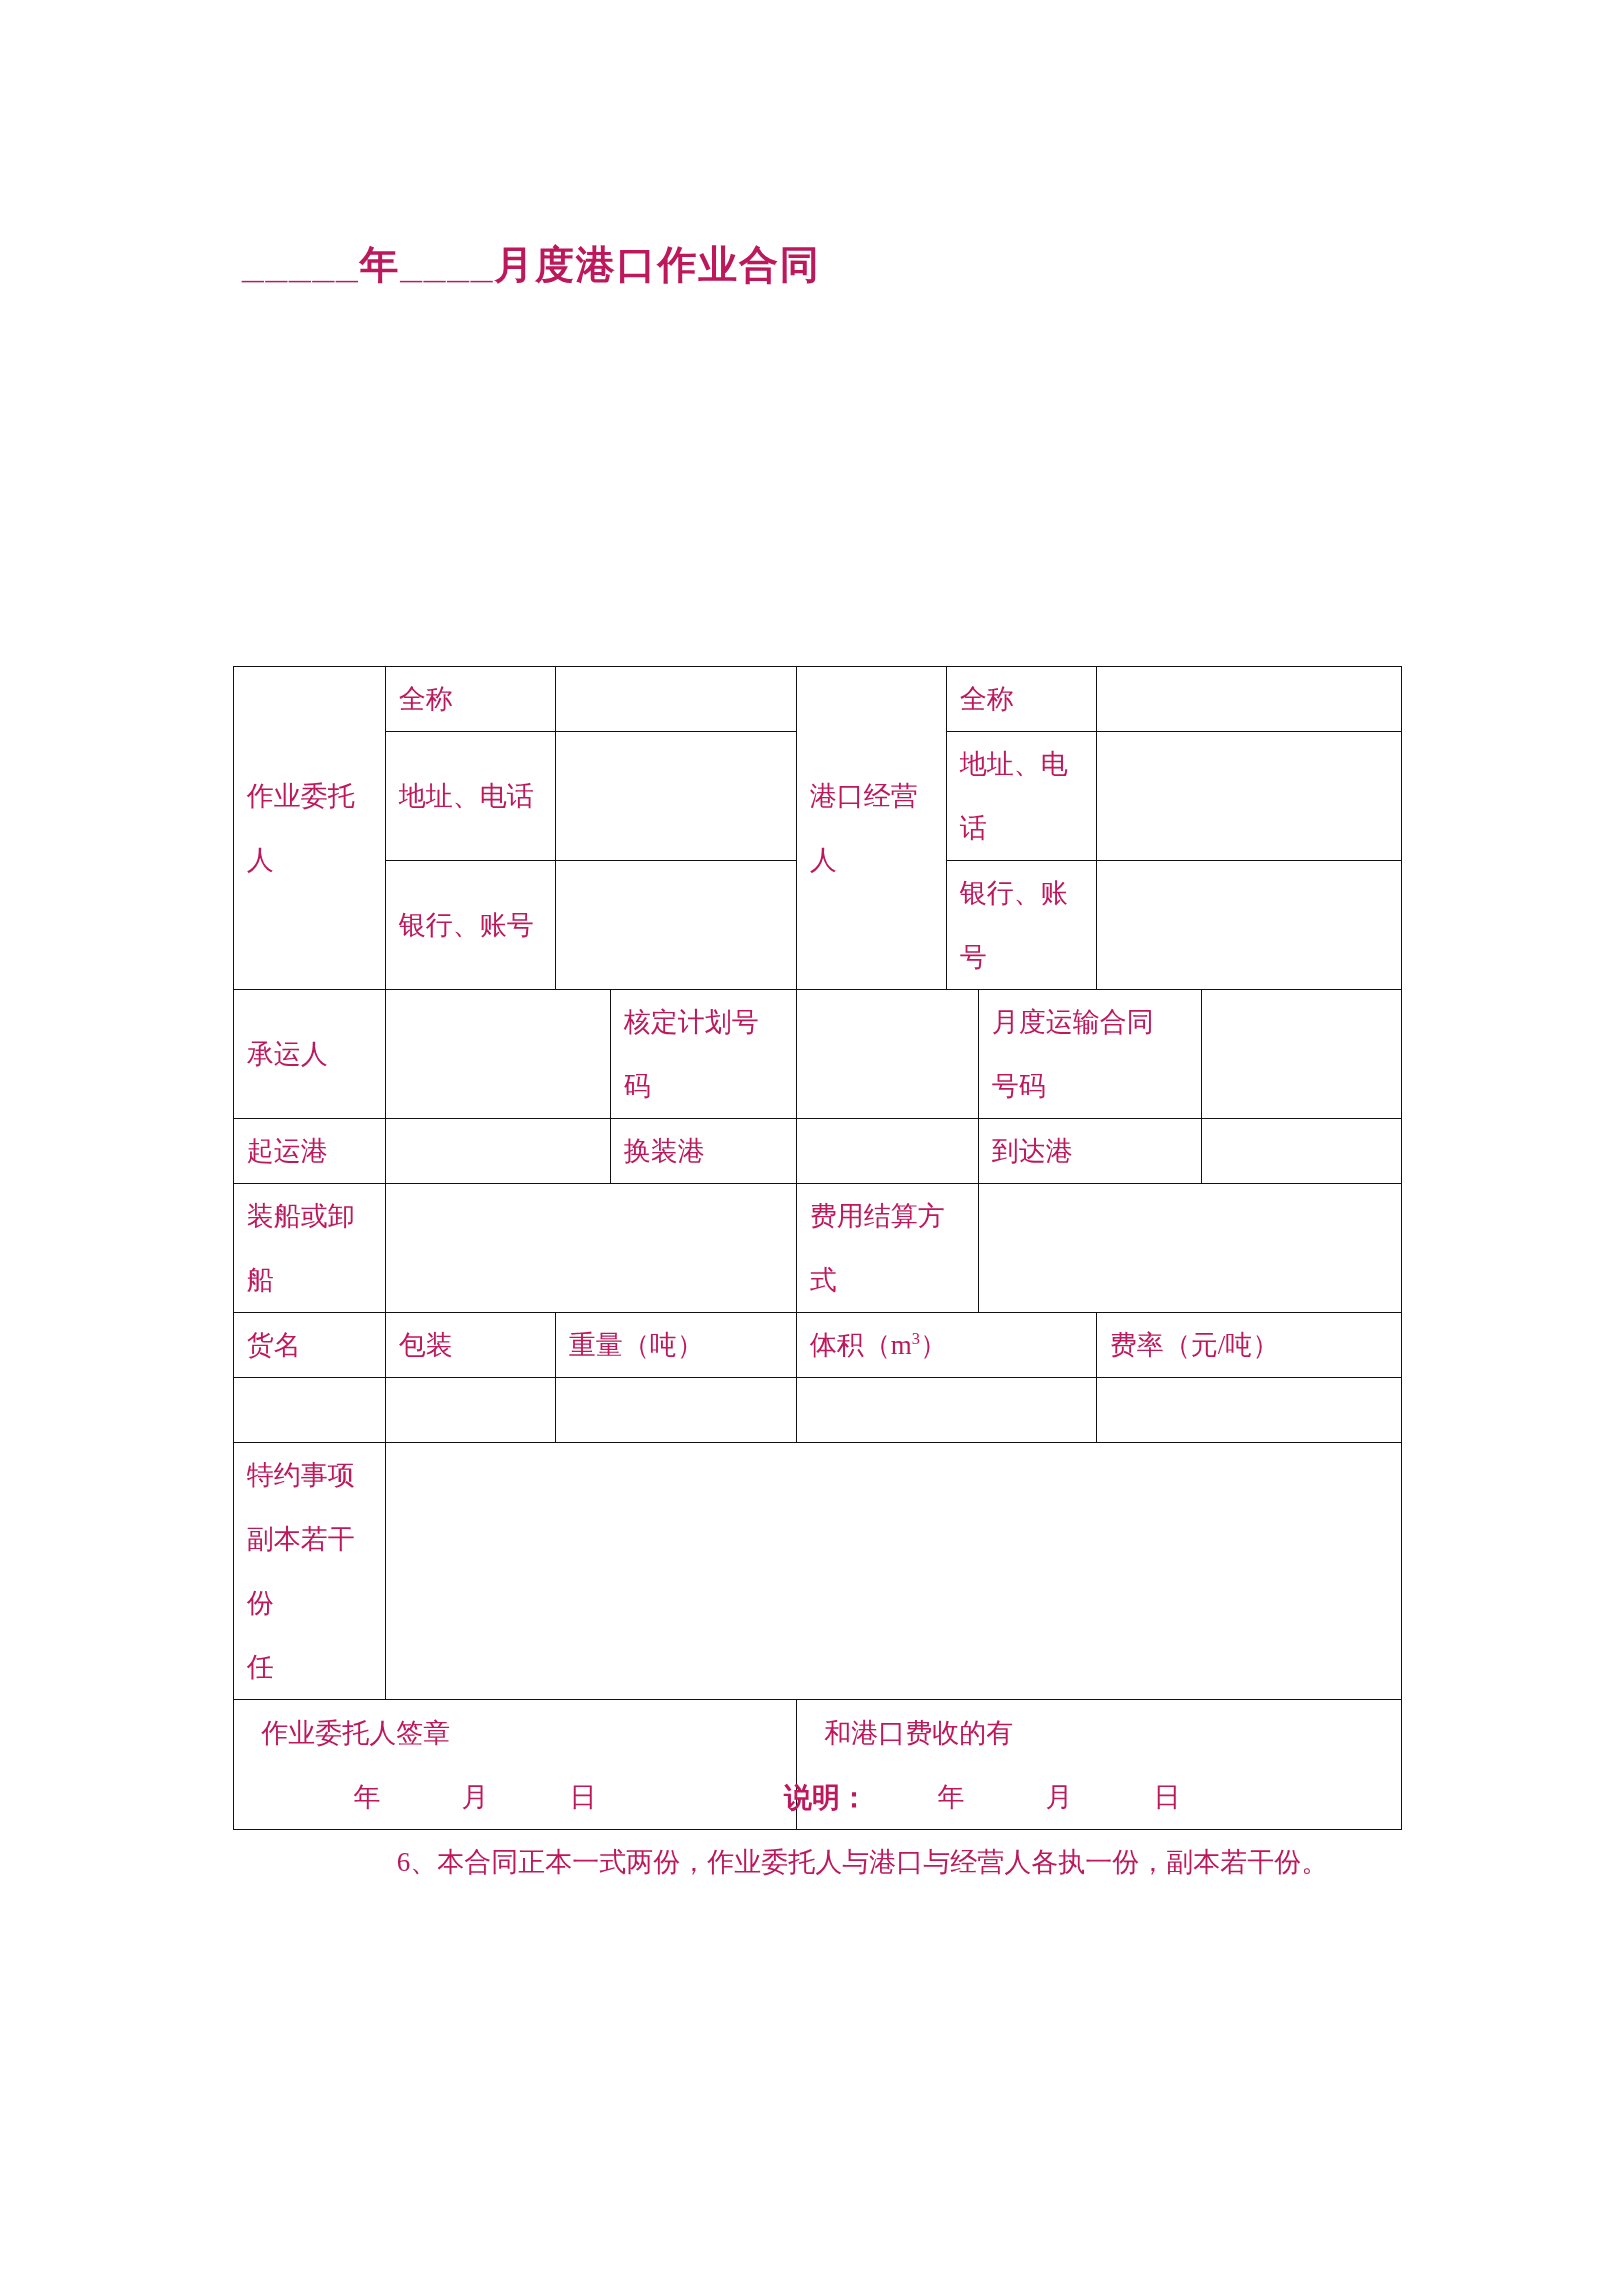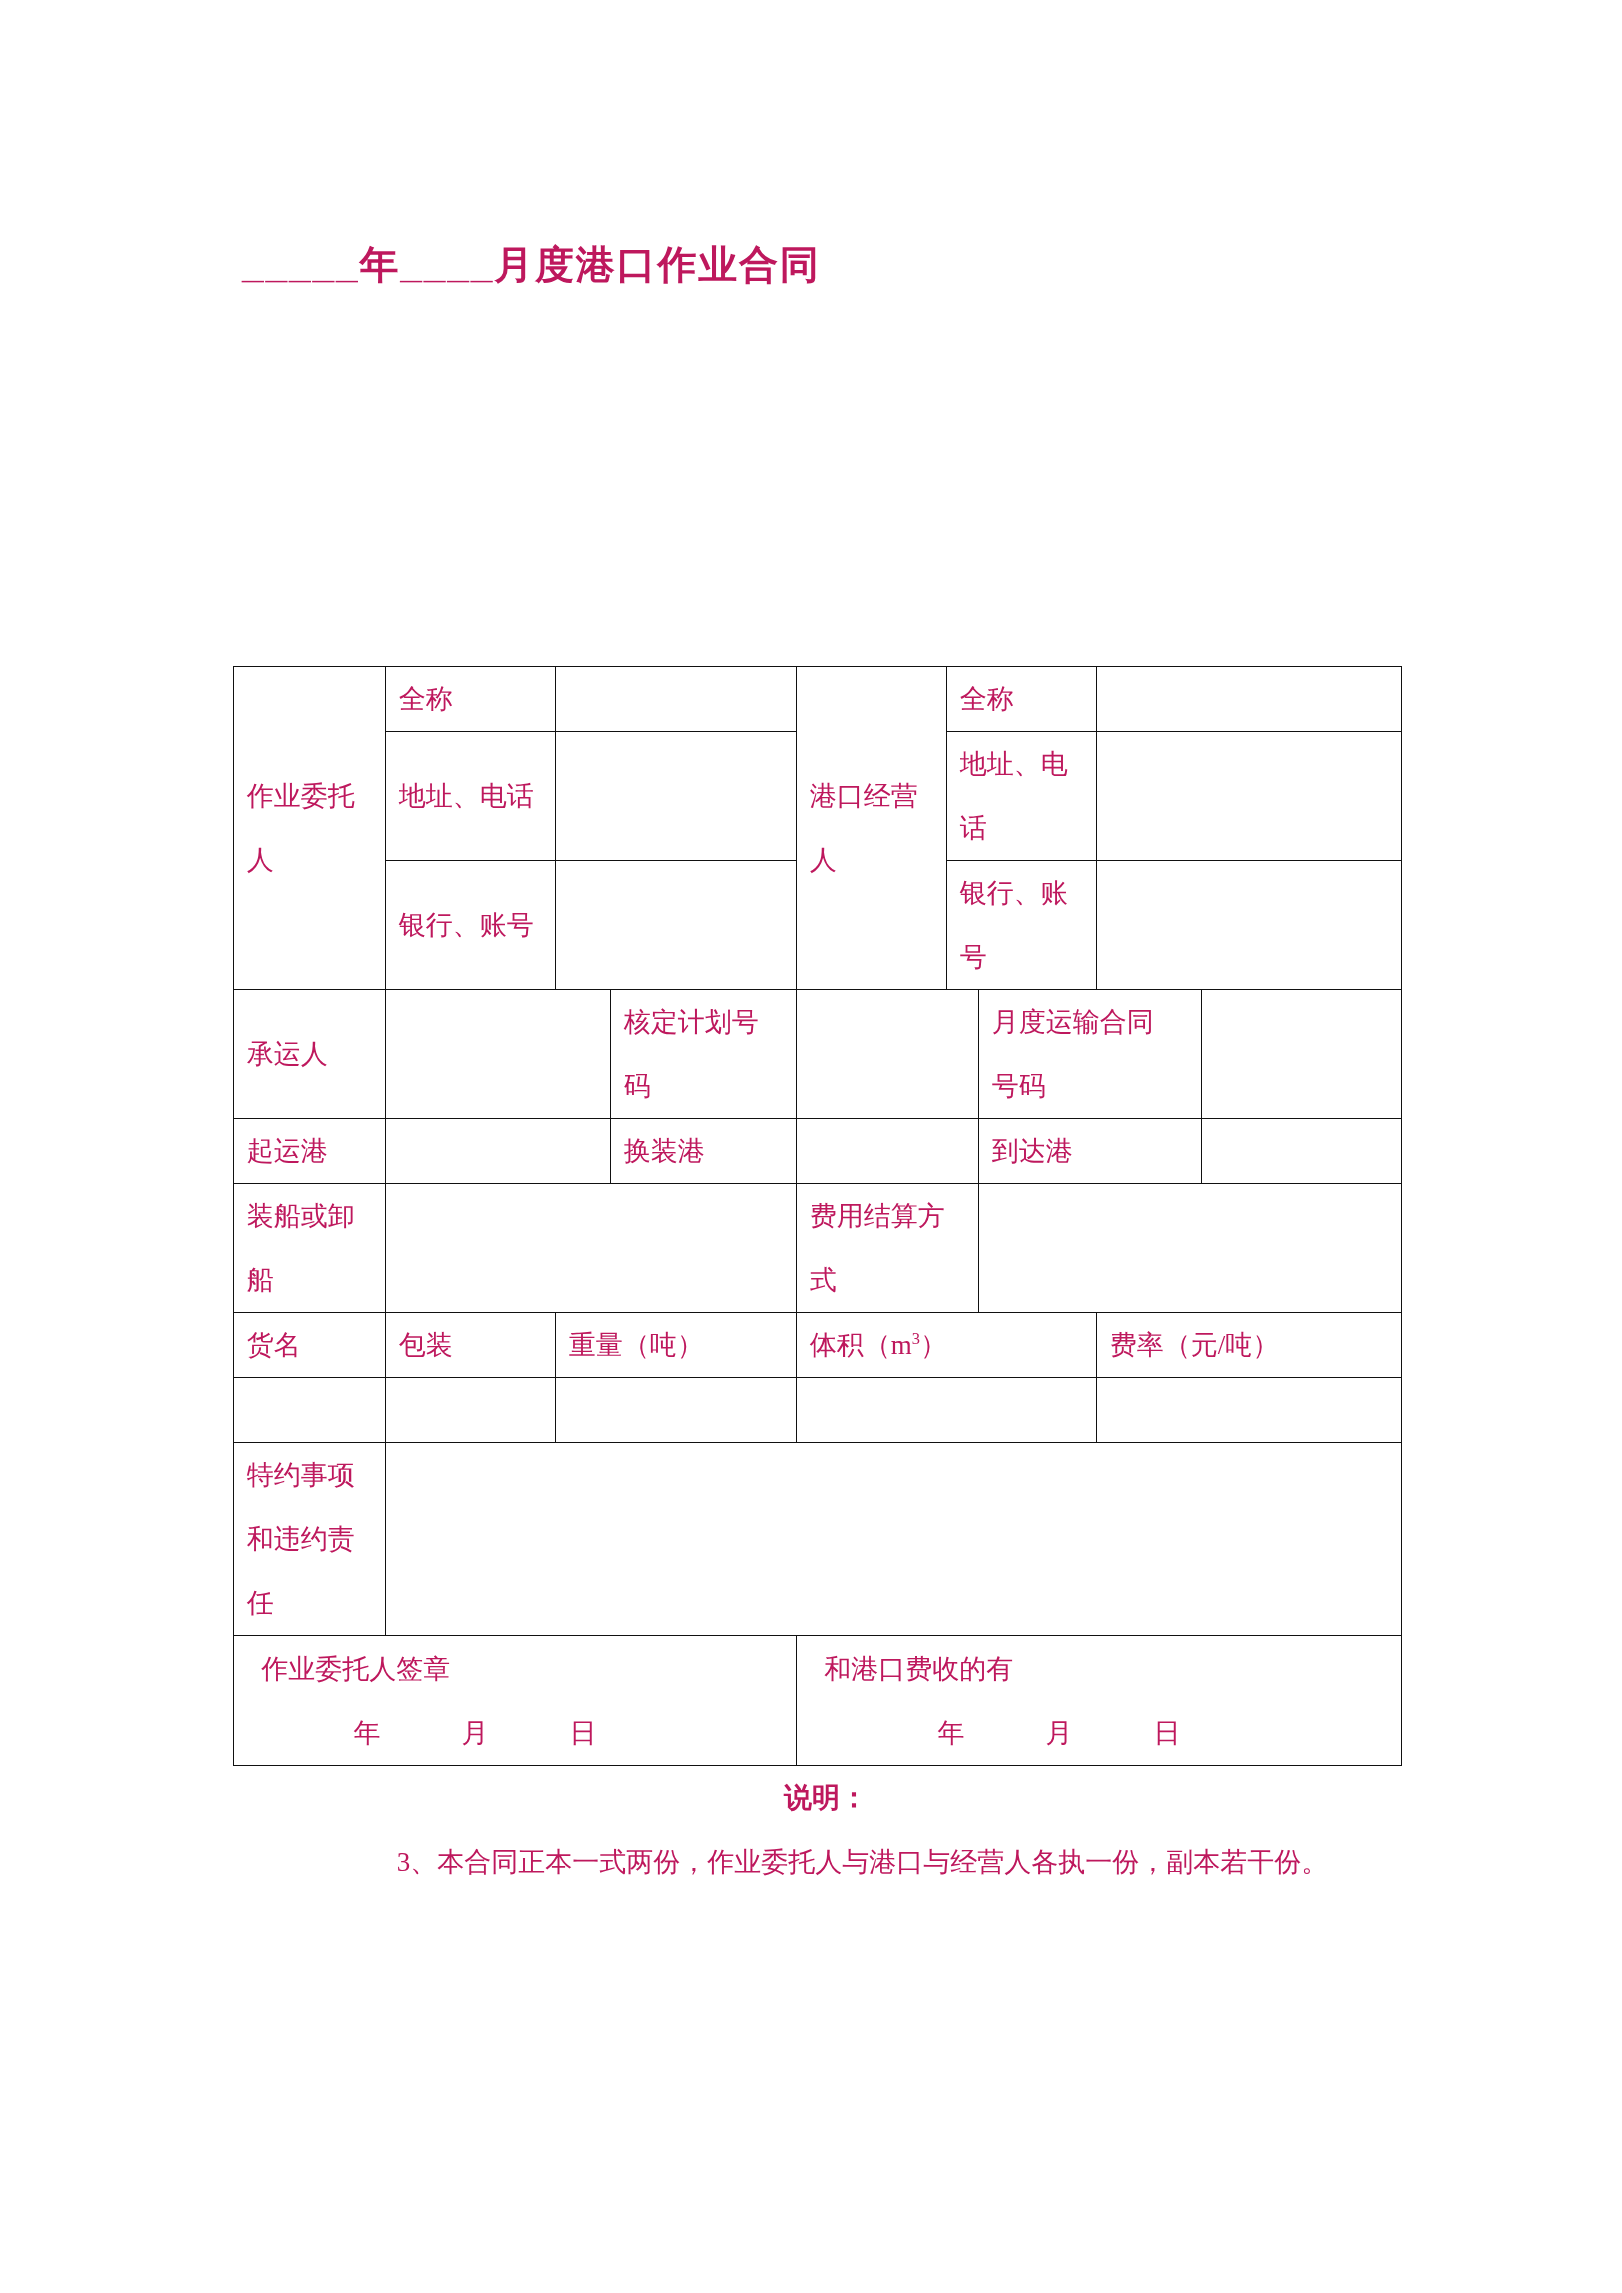--- a/index.html
+++ b/index.html
@@ -155,37 +155,37 @@
     <tr class="r8">
       <td class="blank"></td>
       <td class="blank"></td>
       <td colspan="2" class="blank"></td>
       <td colspan="3" class="blank"></td>
       <td colspan="2" class="blank"></td>
     </tr>
 
     <tr class="r9">
       <td class="prewrap">特约事项
-和违约责
+副本若干份
 任</td>
       <td colspan="8" class="blank"></td>
     </tr>
 
     <tr class="r10">
       <td colspan="4" class="sign-cell">
         <div class="sign-label">作业委托人签章</div>
         <div class="sign-date">年　　　月　　　日</div>
       </td>
       <td colspan="5" class="sign-cell">
         <div class="sign-label">和港口费收的有</div>
         <div class="sign-date">年　　　月　　　日</div>
       </td>
     </tr>
   </tbody>
     </table>
 
   <div class="notes">
     <div class="notes-heading">说明：</div>
-    <div class="note-line note-1">3、本合同正本一式两份，作业委托人与港口与经营人各执一份，副本若干份。</div>
+    <div class="note-line note-1">6、本合同正本一式两份，作业委托人与港口与经营人各执一份，副本若干份。</div>
   </div>
 
 </div>
 
 
 </body></html>

